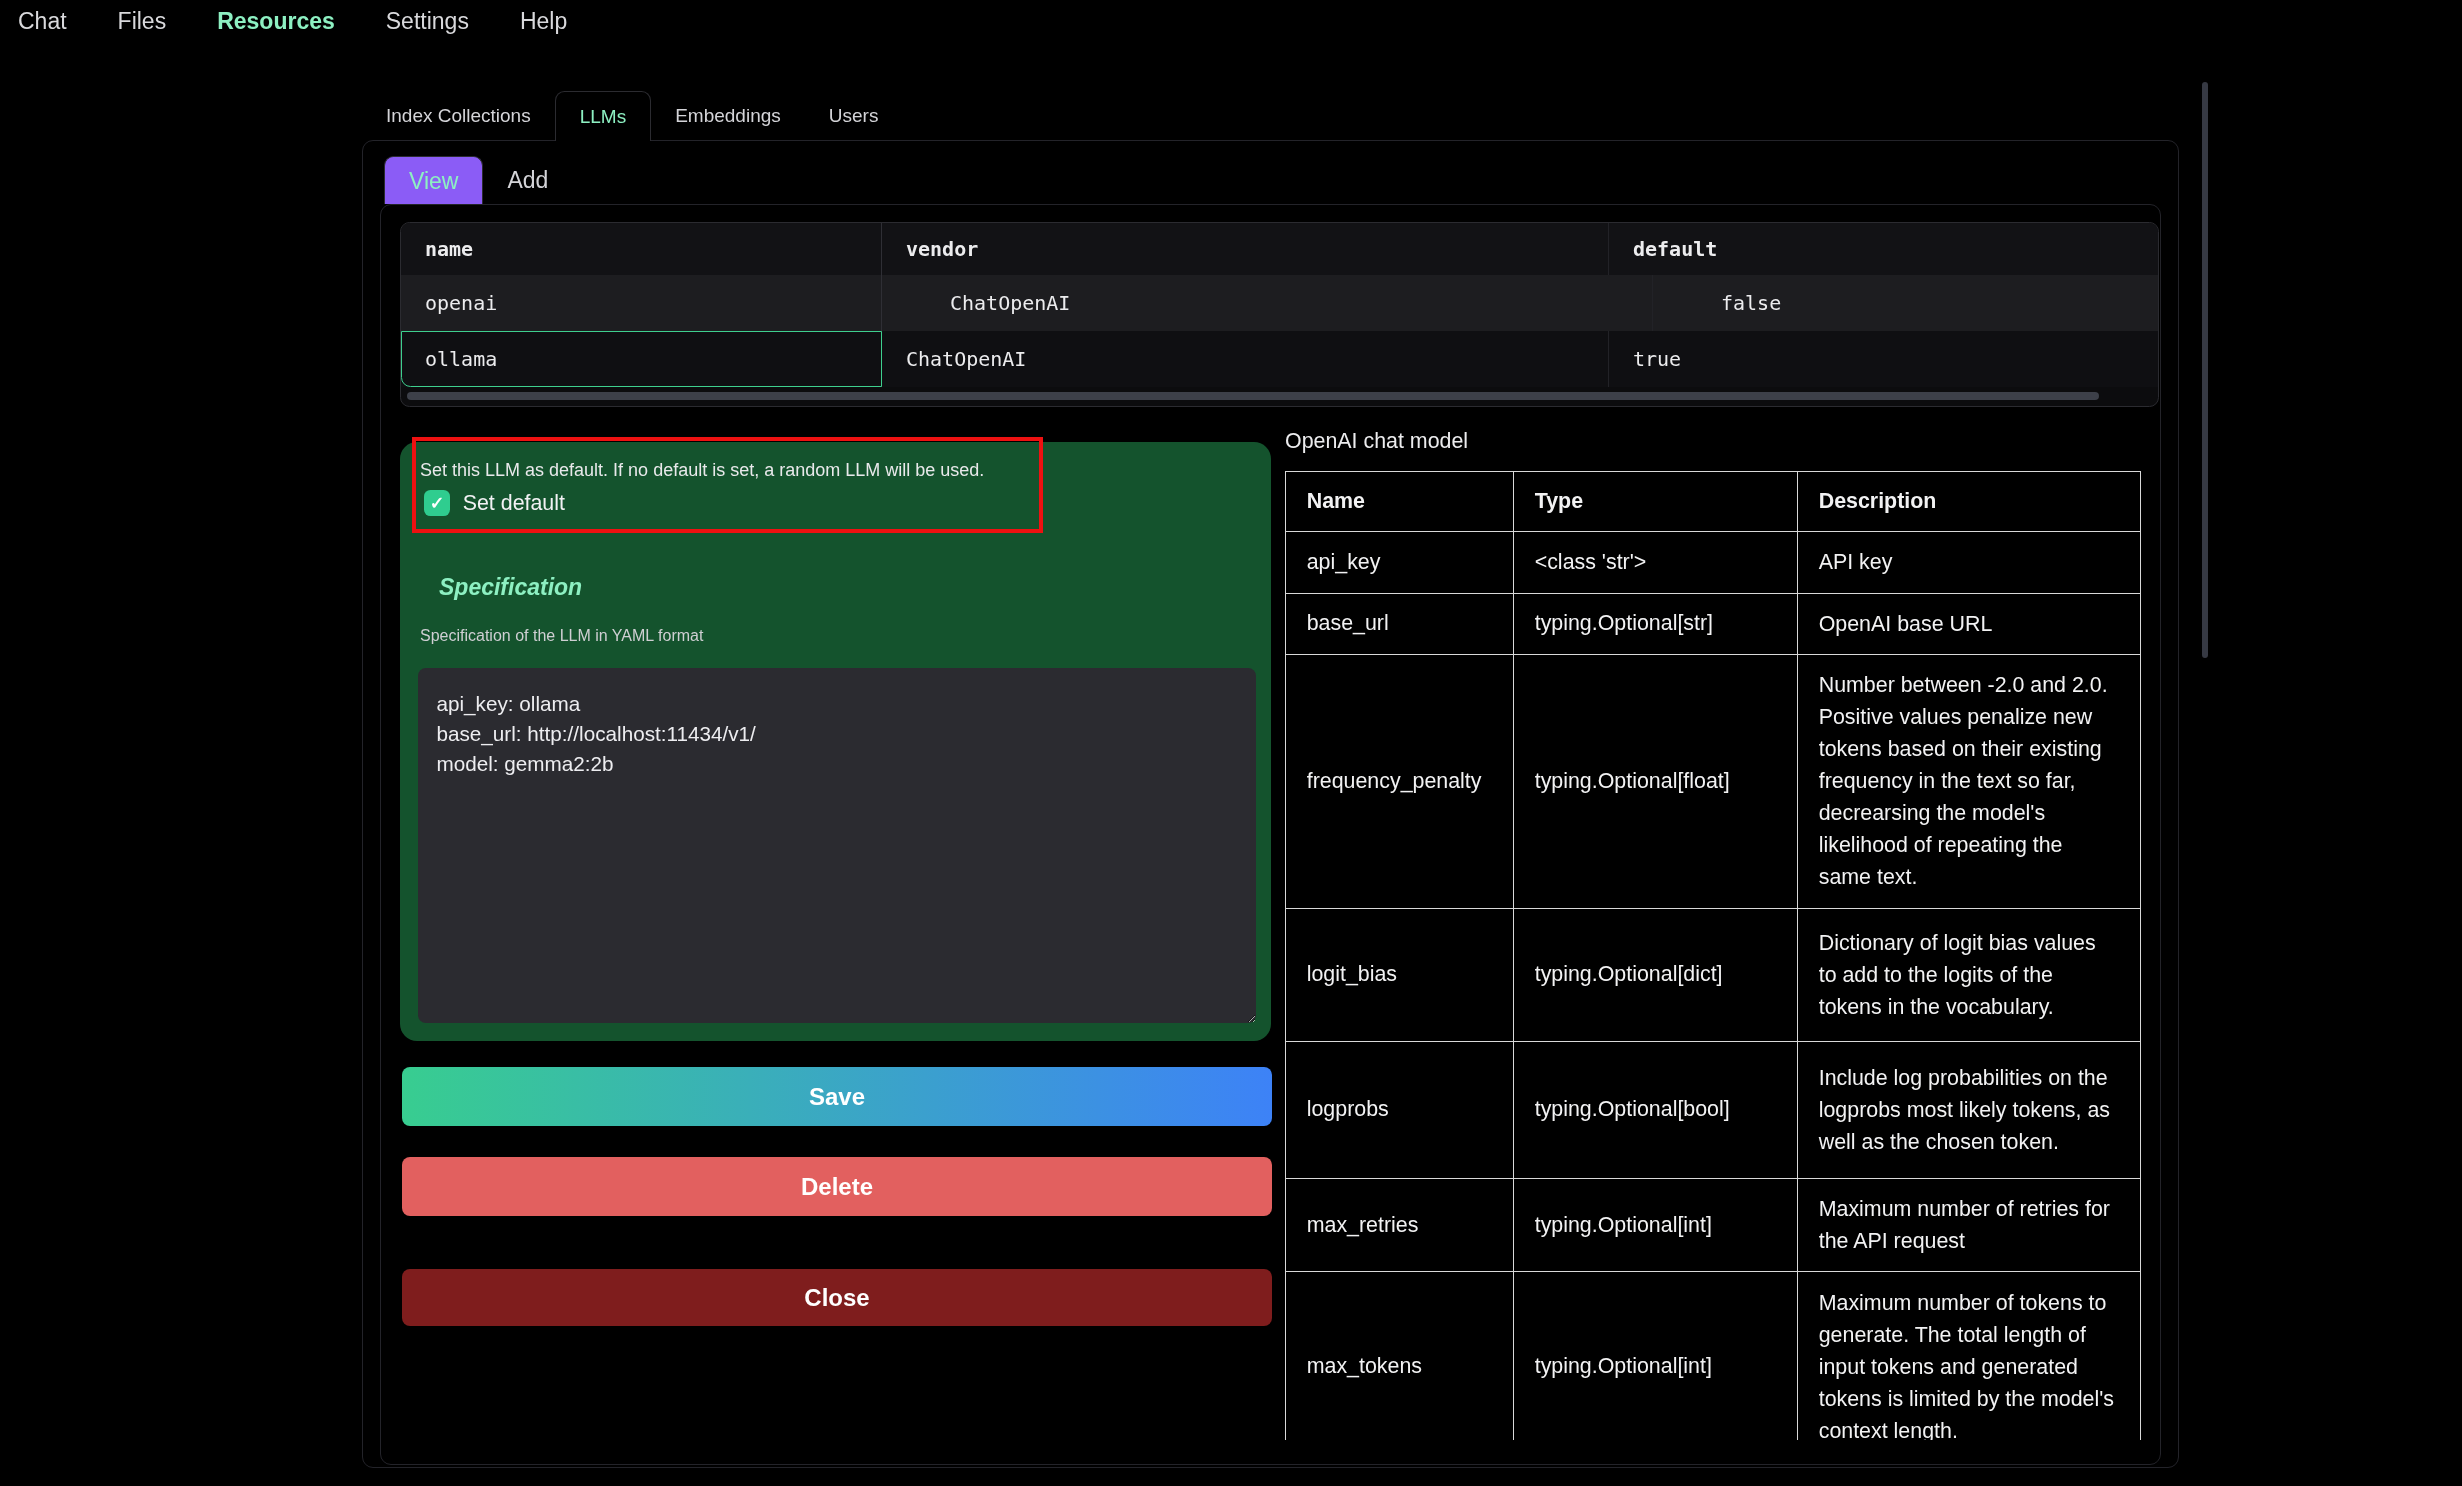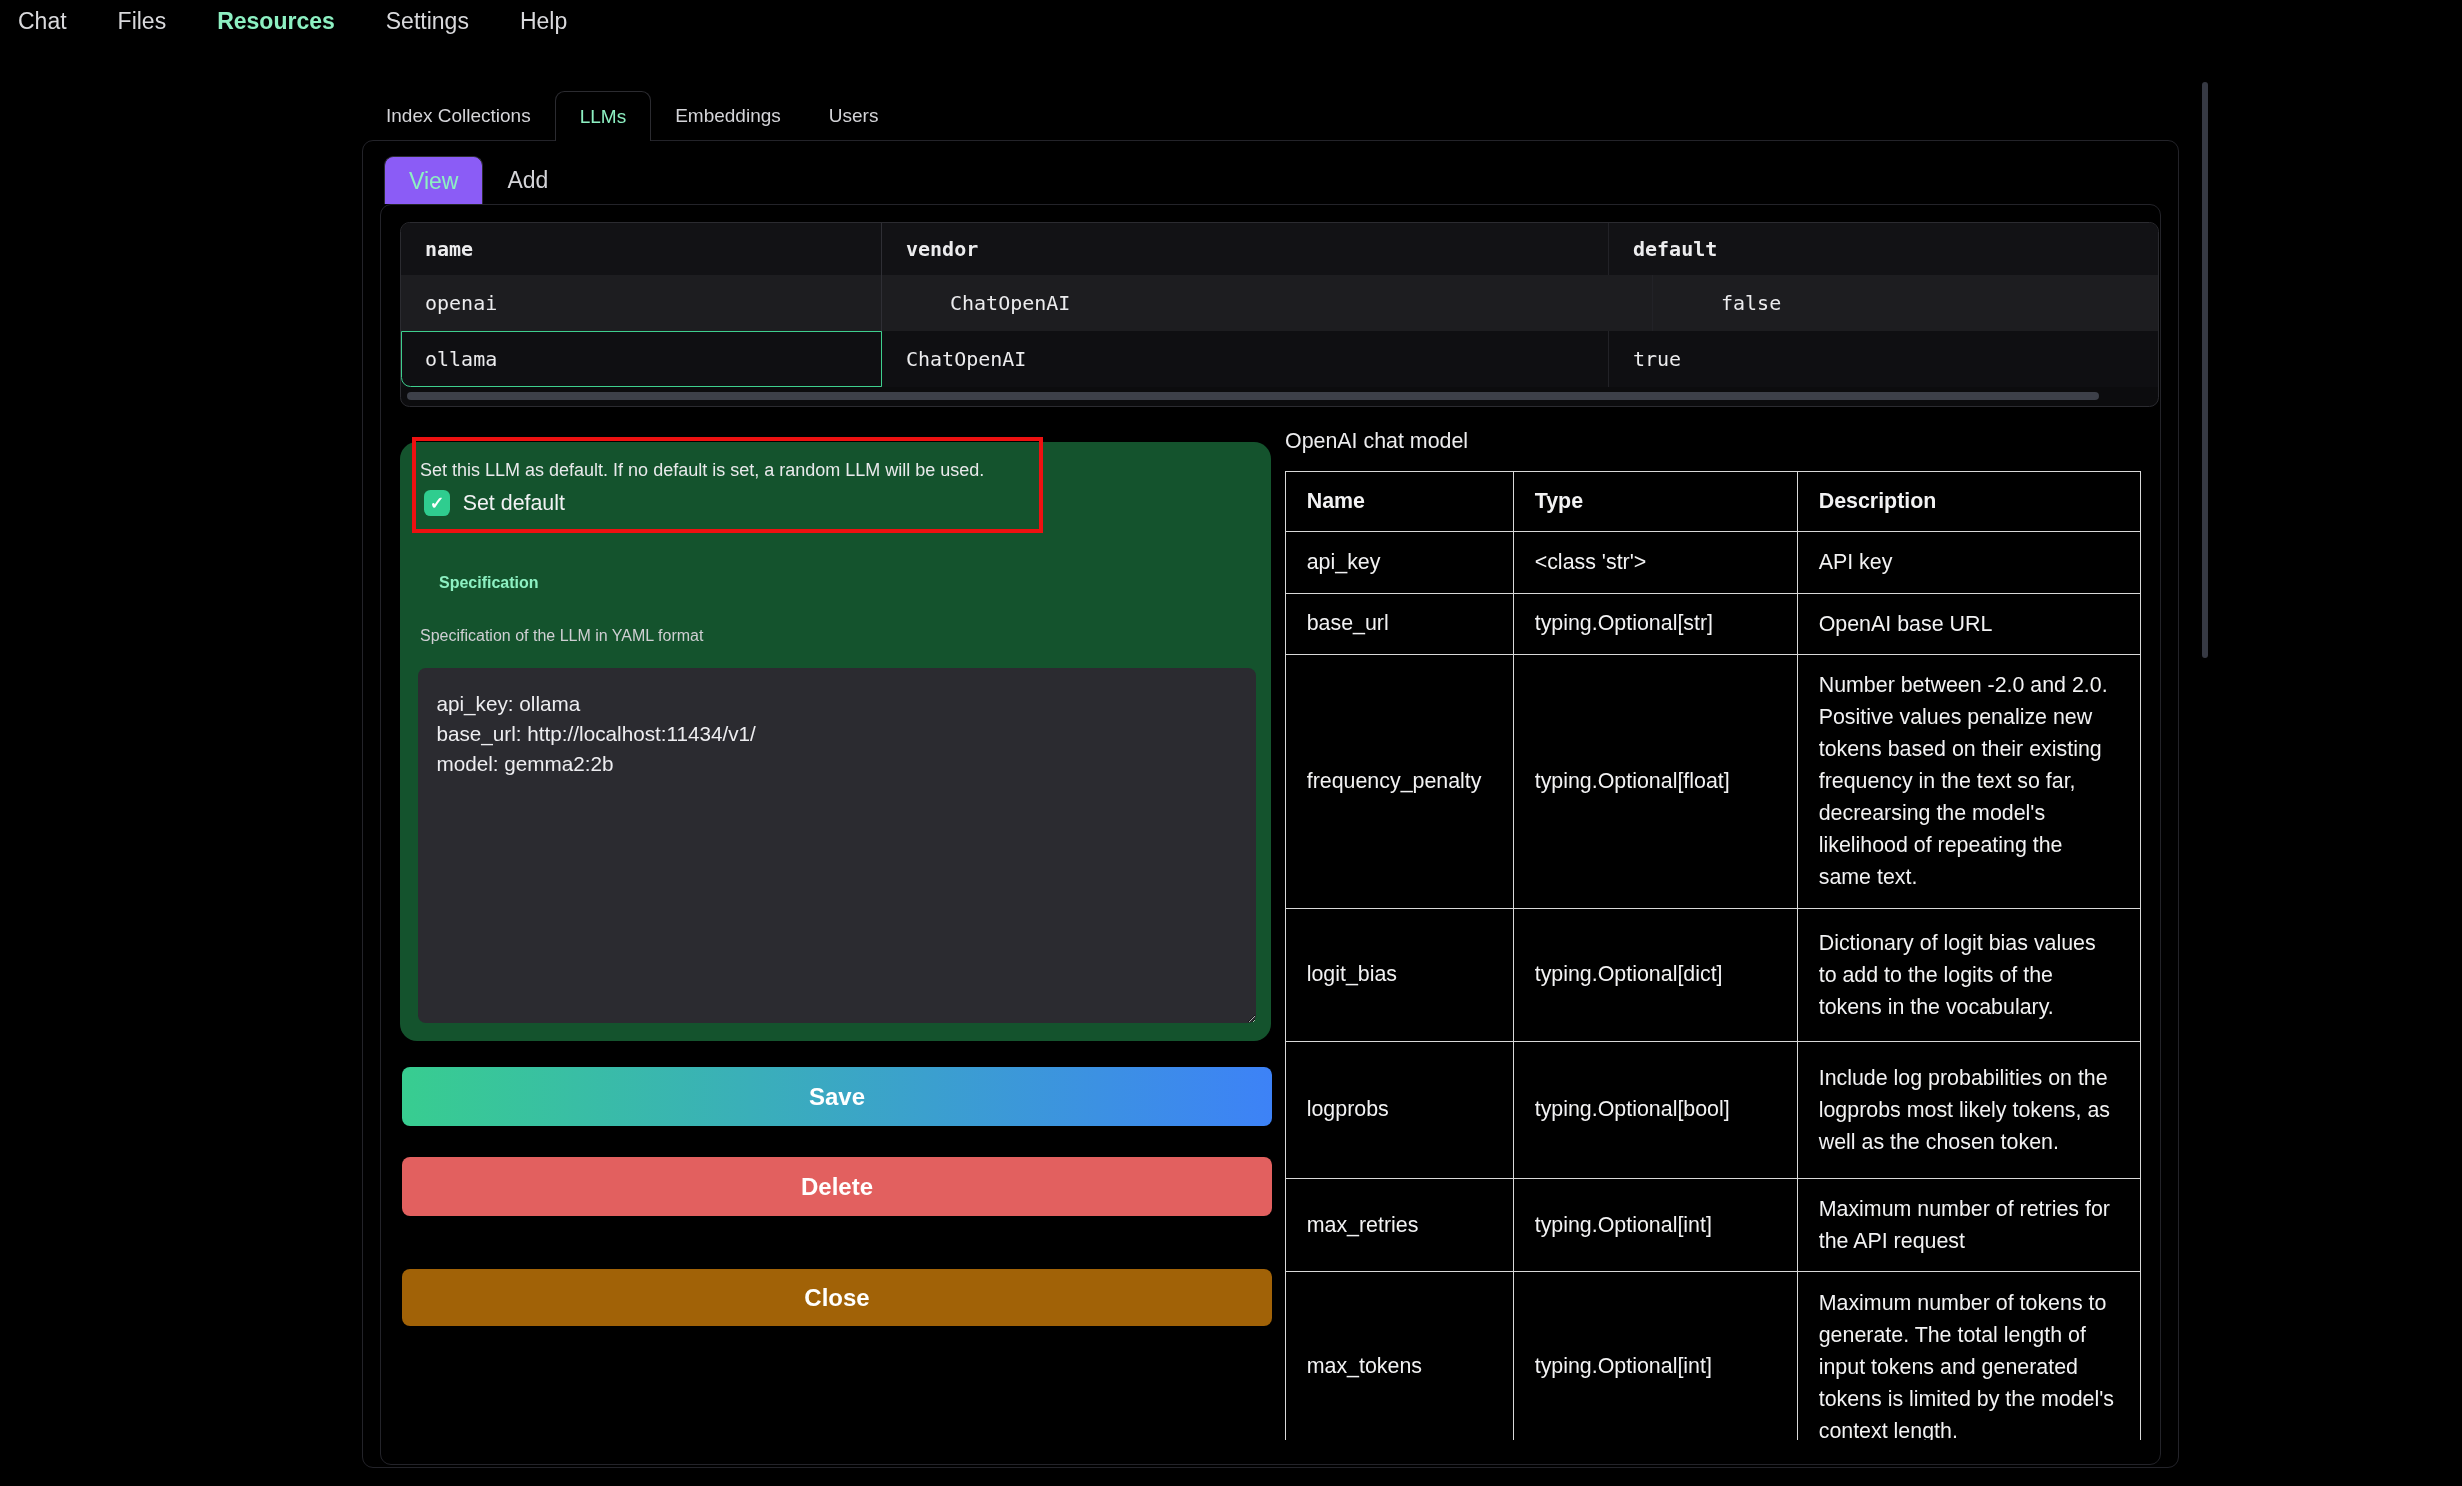--- a/index.html
+++ b/index.html
@@ -52,35 +52,35 @@
   .default-panel { position:absolute; left:400px; top:442px; width:871px; height:599px;
                    background:#14532d; border-radius:17px; }
   .hint-text { position:absolute; left:20px; top:17.5px; font-size:18px; color:#e9e9eb; }
   .checkbox-row { position:absolute; left:24px; top:48px; display:flex; align-items:center; }
   .checkbox { width:26px; height:26px; background:#2FCD8F; border-radius:6.4px;
               display:flex; align-items:center; justify-content:center;
               color:#fff; font-size:17.5px; font-weight:700; }
   .checkbox-label { margin-left:12.7px; font-size:21.4px; color:#f2f2f4; }
   .annotation-box { position:absolute; left:412px; top:437px; width:631px; height:96px;
                     border:4.8px solid #EE1111; z-index:5; pointer-events:none; }
-  .spec-heading { position:absolute; left:39px; top:132px; font-size:16px; font-weight:600; color:#8DF0C2; }
+  .spec-heading { position:absolute; left:39px; top:132px; font-size:23px; font-weight:600; color:#8DF0C2;font-style:italic; }
   .spec-desc { position:absolute; left:20px; top:185px; font-size:16px; color:#cfcfd3; }
   .spec-textarea { position:absolute; left:17.5px; top:226px; width:838px; height:355px;
                    background:#2b2b30; color:#ededf0; border:none; border-radius:8px;
                    padding:20.7px 19px; font-family:"Liberation Sans", sans-serif;
                    font-size:20.7px; line-height:30px; resize:vertical; outline:none; }
 
   
   .btn { position:absolute; left:402px; width:870px; height:59px; border-radius:8px;
          display:flex; align-items:center; justify-content:center;
          font-size:24px; font-weight:700; color:#fff; border:none; cursor:pointer;
          font-family:"Liberation Sans", sans-serif; }
   .btn-save   { top:1067px; background:linear-gradient(90deg, #38CD90 0%, #3D82F7 100%); }
   .btn-delete { top:1157px; background:#E2605F; }
-  .btn-close  { top:1269px; height:57px; background:#a16207; }
+  .btn-close  { top:1269px; height:57px; background:#7f1d1d; }
 
   
   .model-title { position:absolute; left:1285px; top:429px; font-size:21.4px; color:#ececee; }
   .model-table-wrap { position:absolute; left:1285px; top:471px; width:857px; height:969px;
                       overflow:hidden; }
   table.model { border-collapse:collapse; width:855px; table-layout:fixed;
                 font-size:21.4px; color:#f2f2f3; }
   table.model th, table.model td { border:0.8px solid #d9d9d9; vertical-align:middle;
                 text-align:left; padding:8px 20.7px; overflow:hidden; }
   table.model th { font-weight:600; }

